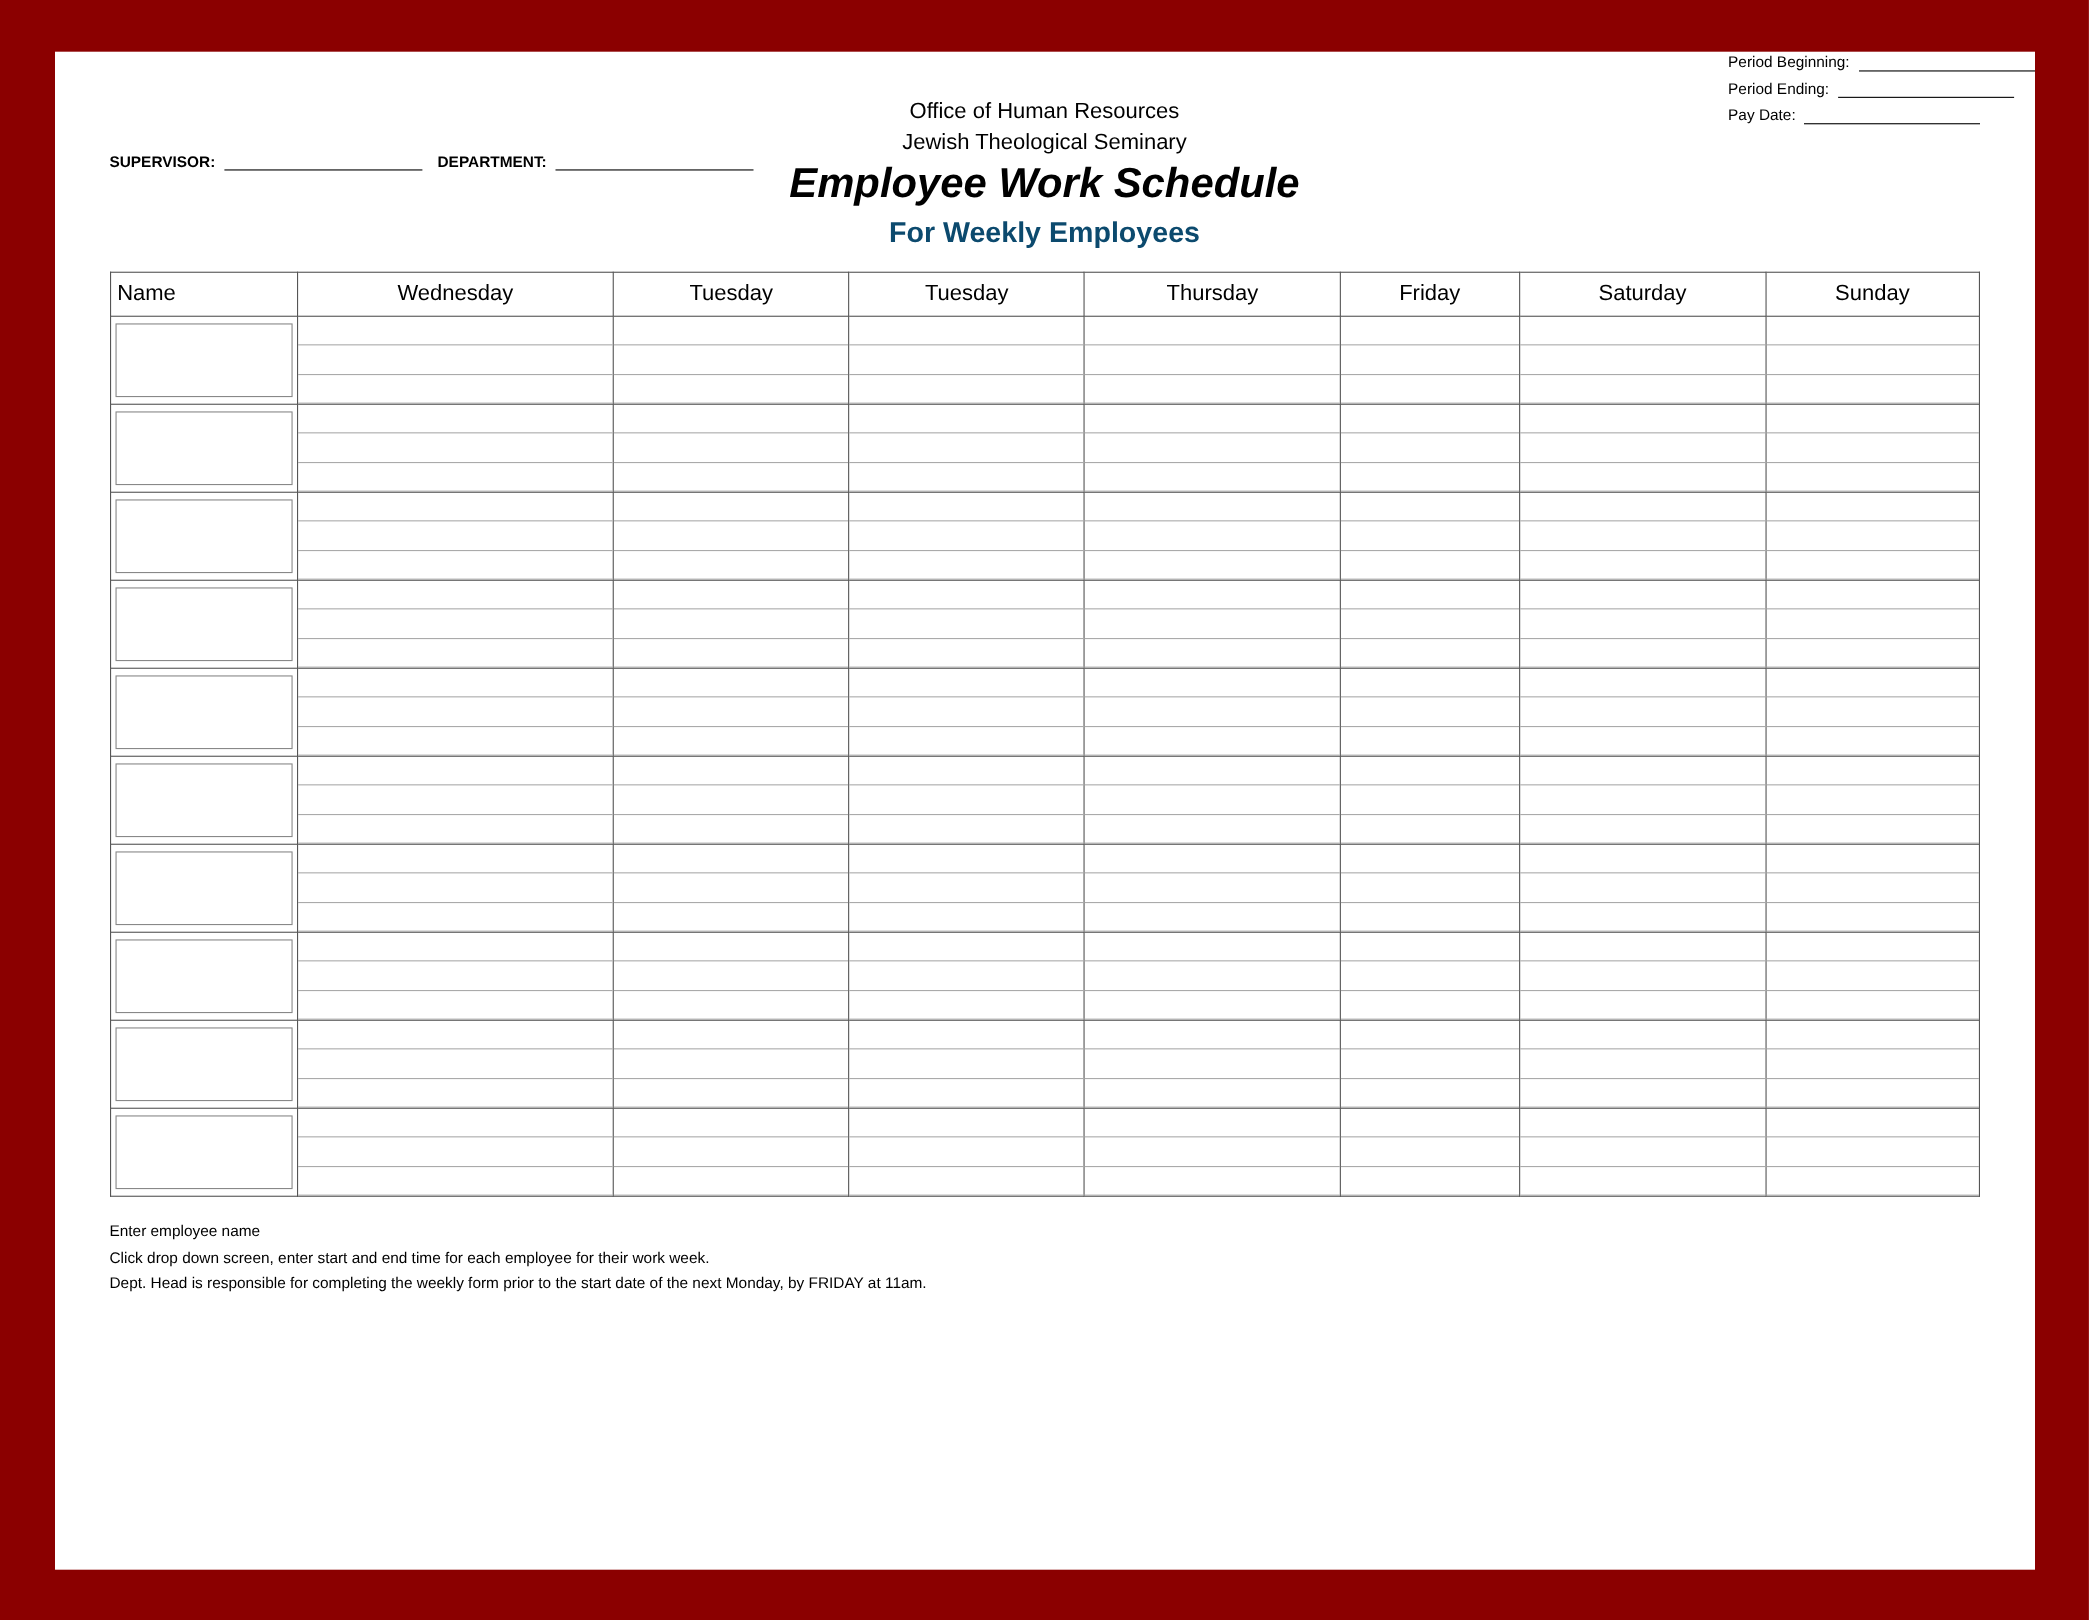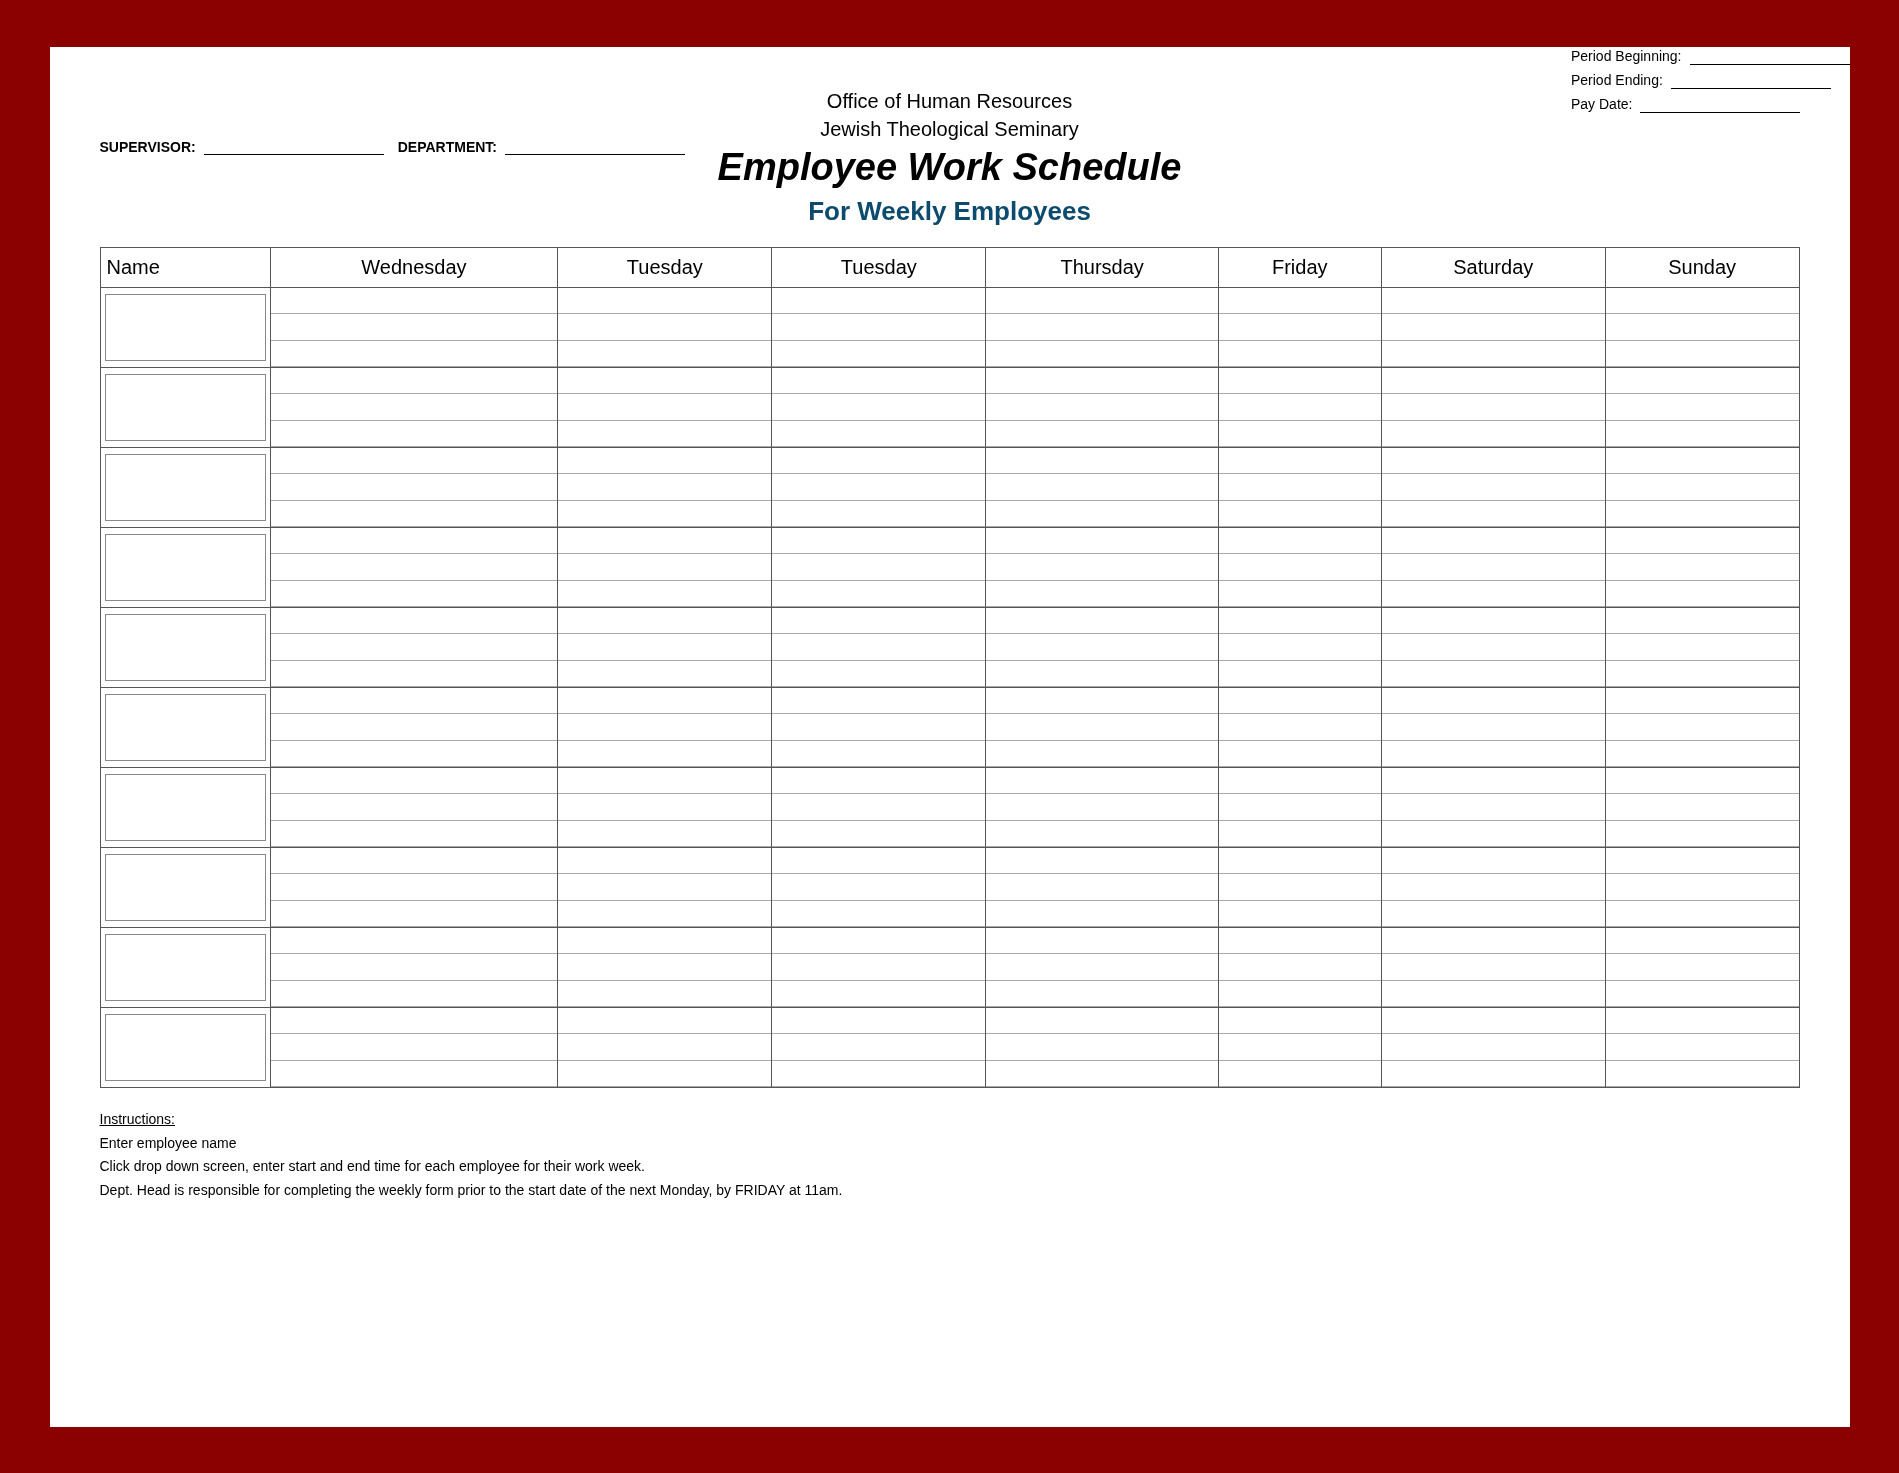--- a/index.html
+++ b/index.html
@@ -771,21 +771,20 @@
               <div class="time-line"></div>
               <div class="time-line"></div>
               <div class="time-line"></div>
             </div>
           </td>
         </tr>
       </tbody>
   </table>
 
   <div class="instructions-section">
-    <div class="instructions-title">Instructions:</div>
     <div id="instructions-lines">
         <div>Enter employee name</div>
         <div>Click drop down screen, enter start and end time for each employee for their work week.</div>
         <div>Dept. Head is responsible for completing the weekly form prior to the start date of the next Monday, by FRIDAY at 11am.</div>
       </div>
   </div>
 
 </div>
 
 </body></html>

